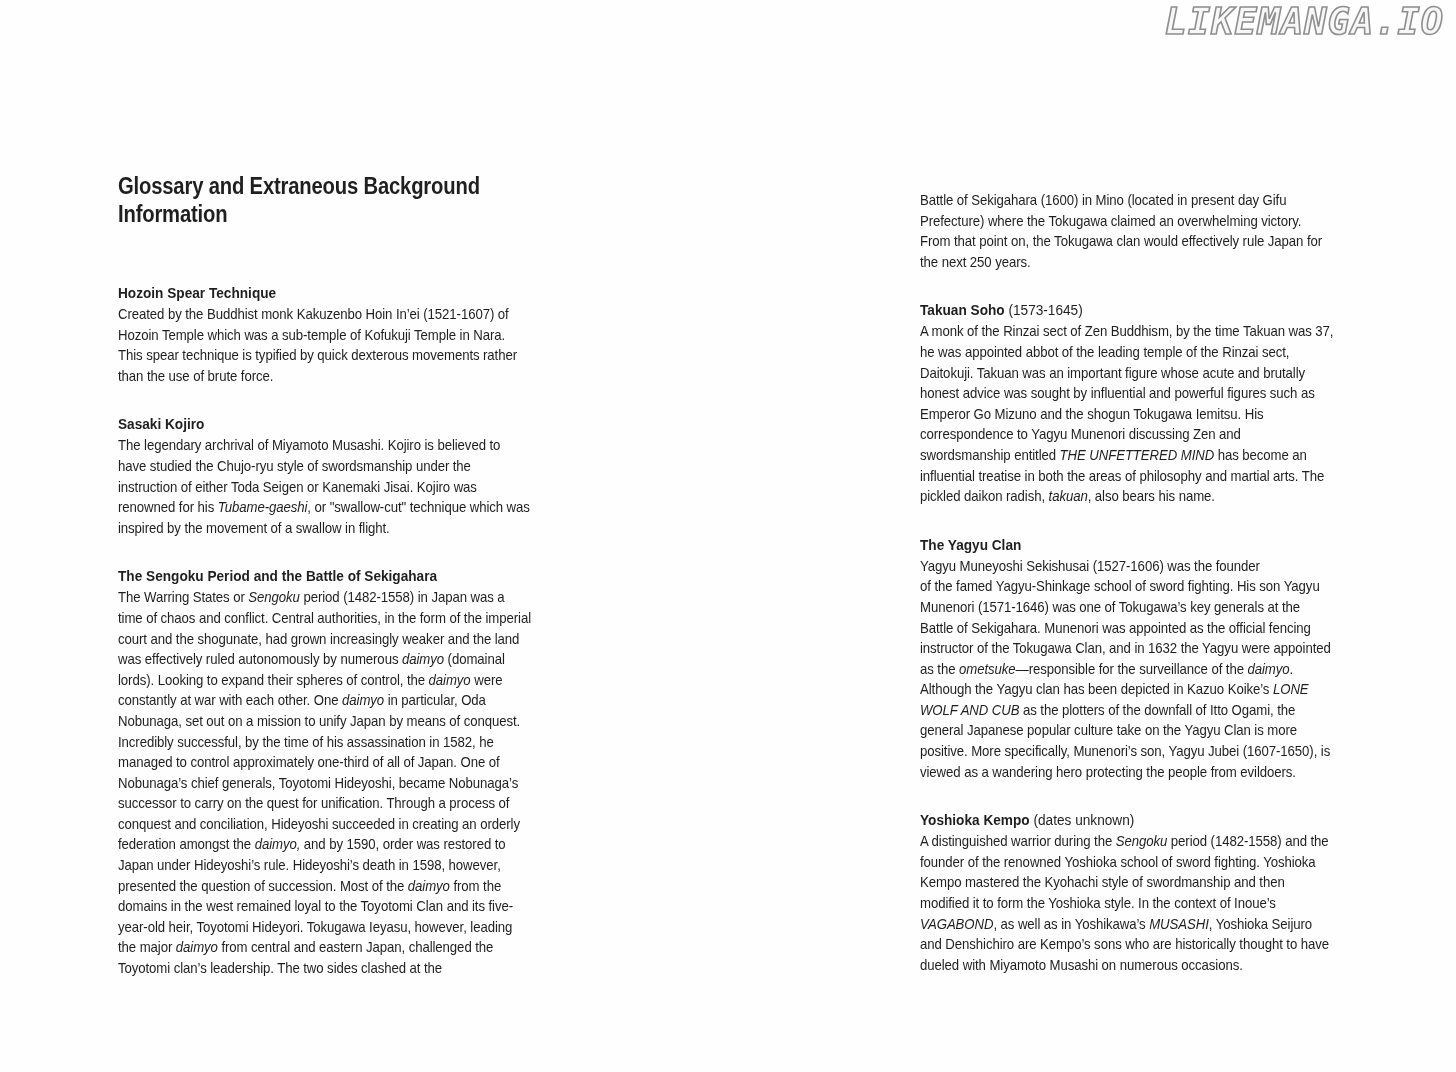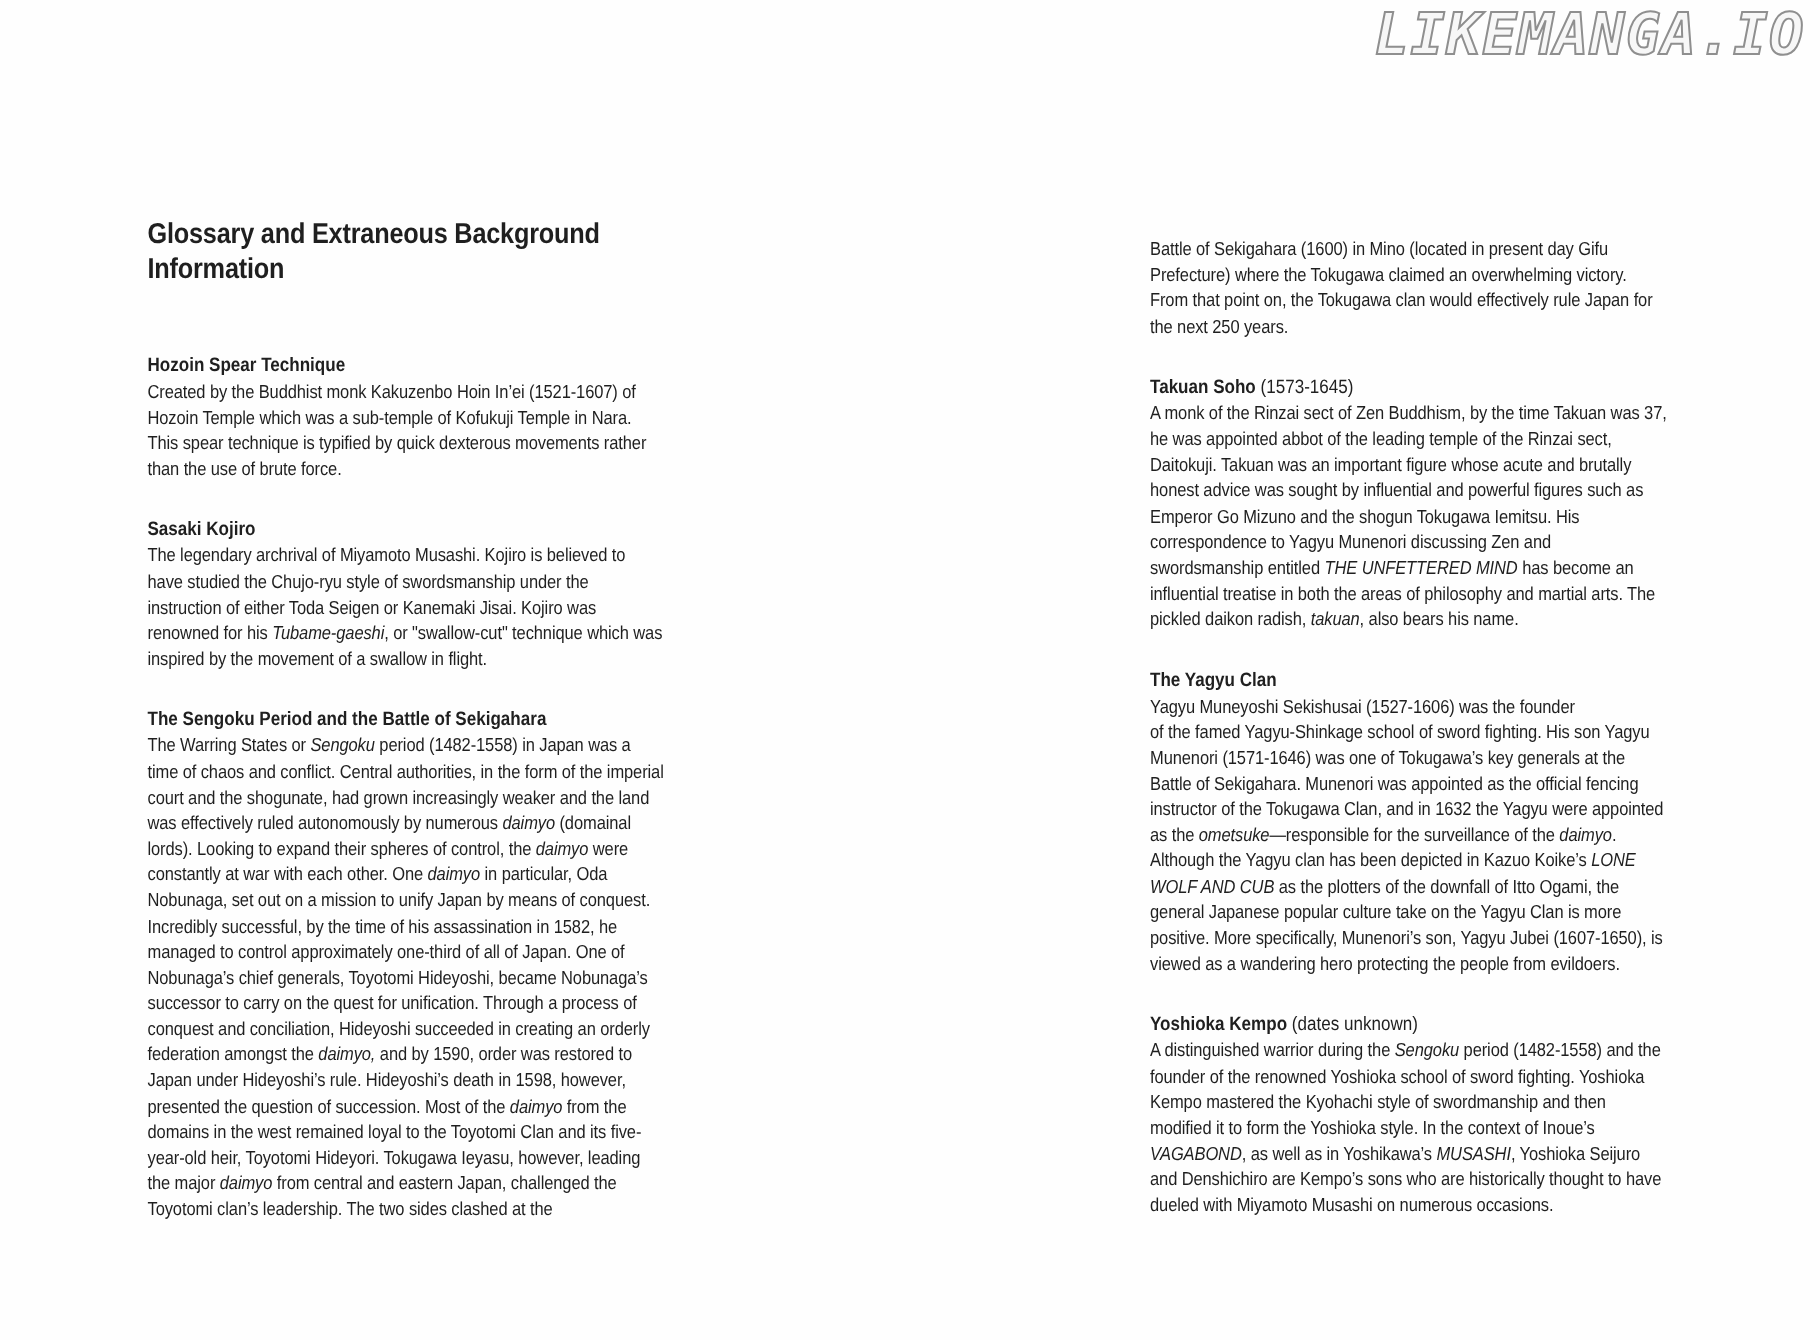--- a/index.html
+++ b/index.html
@@ -18,21 +18,21 @@
     height: 1072px;
     background: #fefefe;
   }
   .logo {
     position: absolute;
     top: 0px;
     right: 12px;
     font-family: "DejaVu Sans Mono", monospace;
     font-weight: bold;
     font-style: italic;
-    font-size: 46px;
+    font-size: 37px;
     letter-spacing: 1px;
     color: #f7f7f7;
     -webkit-text-stroke: 1.6px #8f8f8f;
     white-space: nowrap;
   }
   .col {
     position: absolute;
     width: 470px;
     transform: scaleX(0.88);
     transform-origin: left top;

